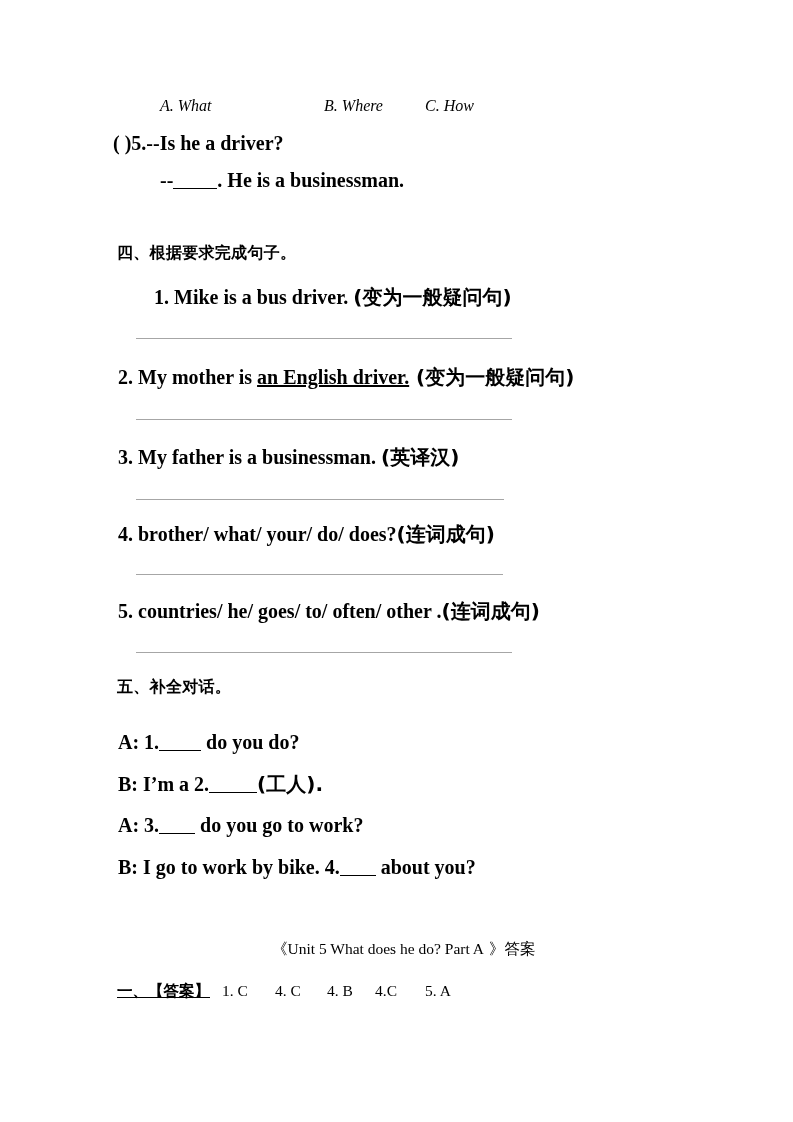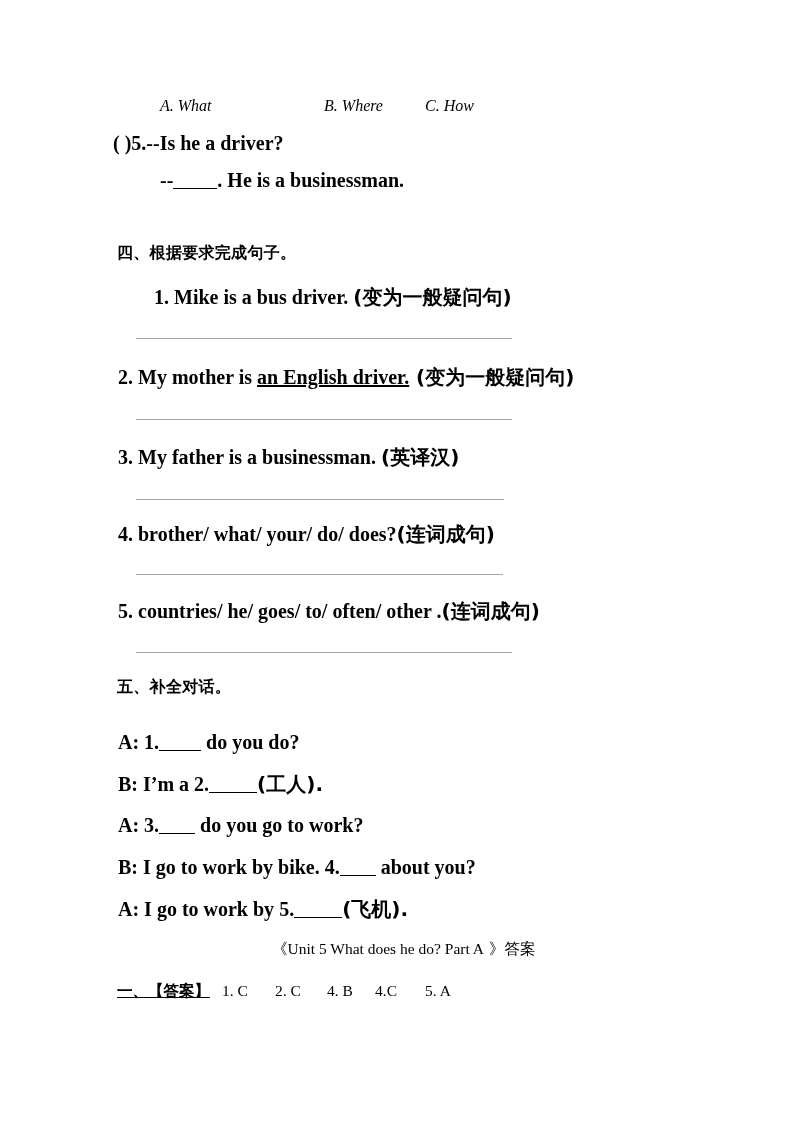--- a/index.html
+++ b/index.html
@@ -161,25 +161,22 @@
   </div>
 
   <div class="row" style="left:118px; top:815px;">
     <span>A: </span><span>3.</span><span class="blank blank-w4"></span><span> do you go to work?</span>
   </div>
 
   <div class="row" style="left:118px; top:857px;">
     <span>B: </span><span>I go to work by bike. </span><span>4.</span><span class="blank blank-w5"></span><span> about you?</span>
   </div>
 
-  <div class="row" style="left:118px; top:899px;">
-    <span>A: </span><span>I go to work by </span><span>5.</span><span class="blank blank-w6"></span><span class="cjk-inline">(飞机).</span>
-  </div>
 
   <div class="ans-title" style="left:272px; top:939px;">
     <span class="cjk">《</span><span>Unit 5 What does he do? Part A</span><span class="cjk"> 》</span><span class="cjk">答案</span>
   </div>
 
   <div class="ans-row" style="left:117px; top:981px;">
-    <span class="tag">一、【答案】</span><span style="display:inline-block;width:12px;"></span><span class="item" style="width:53px;">1. C</span><span class="item" style="width:52px;">2. C</span><span class="item" style="width:48px;">4. B</span><span class="item" style="width:50px;">4.C</span><span class="item">5. A</span>
+    <span class="tag">一、【答案】</span><span style="display:inline-block;width:12px;"></span><span class="item" style="width:53px;">1. C</span><span class="item" style="width:52px;">4. C</span><span class="item" style="width:48px;">4. B</span><span class="item" style="width:50px;">4.C</span><span class="item">5. A</span>
   </div>
 
 </div>
 
 </body></html>

